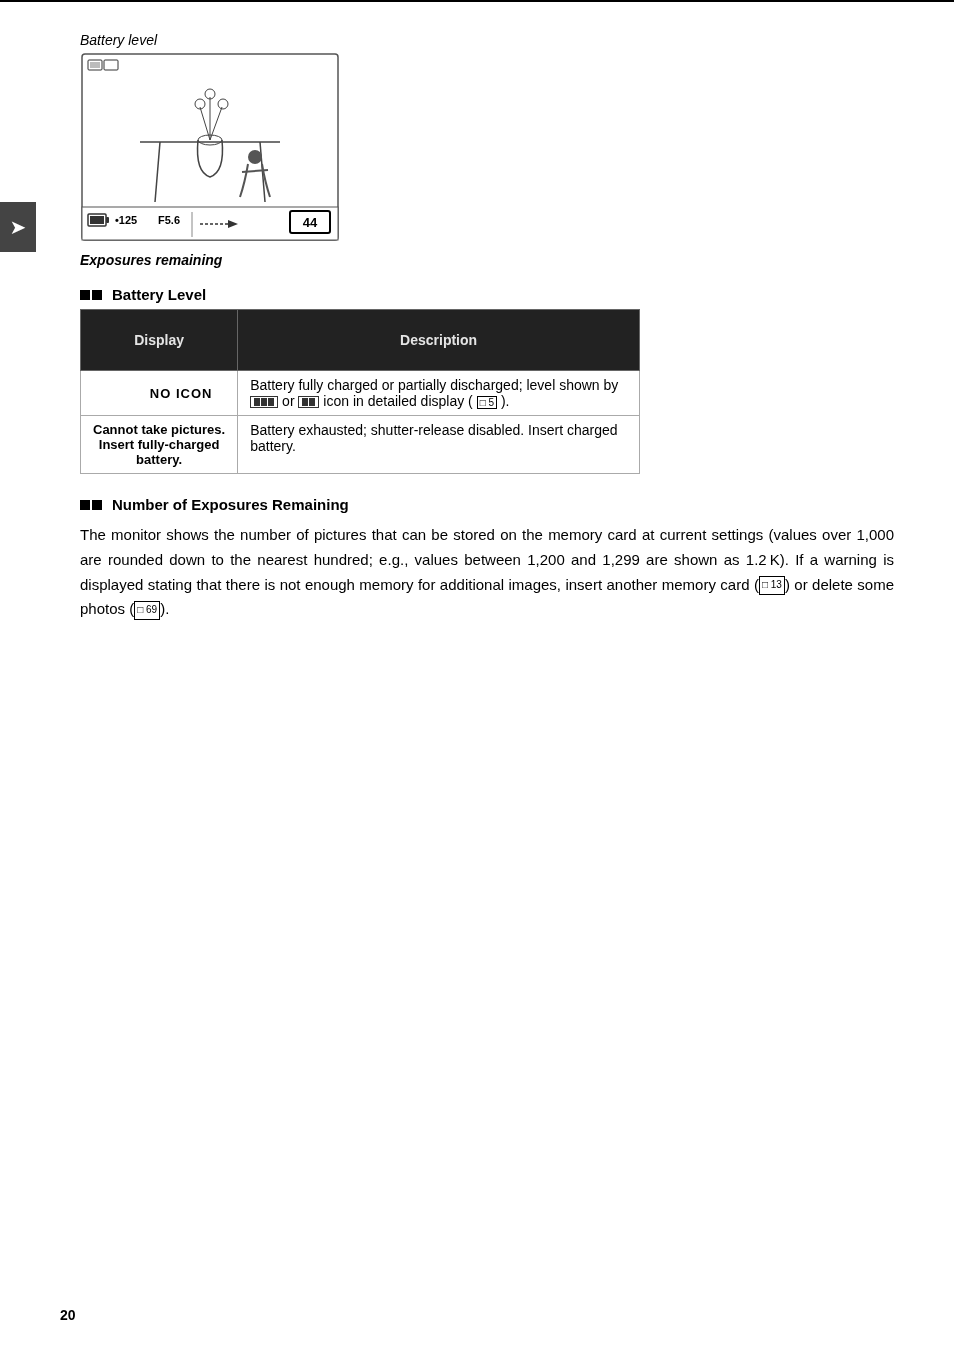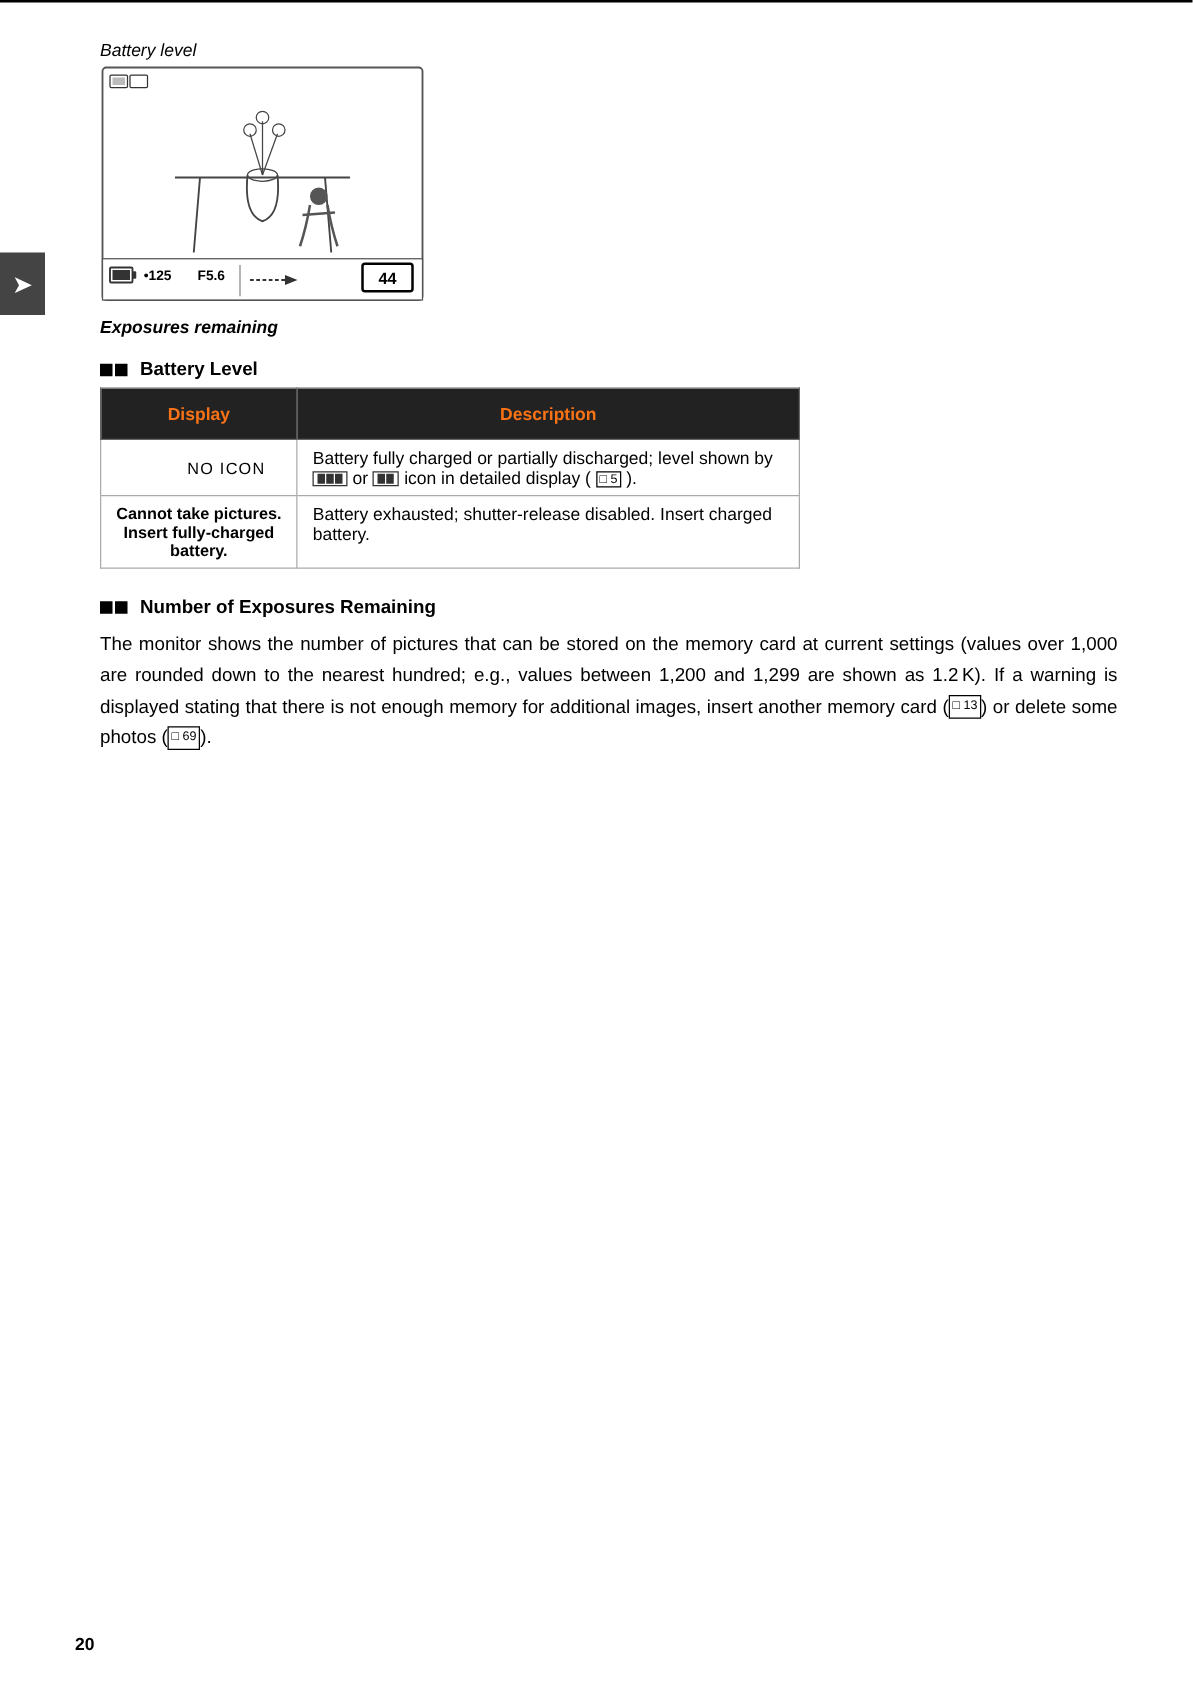--- a/index.html
+++ b/index.html
@@ -104,43 +104,43 @@
       border-collapse: collapse;
       width: 100%;
       max-width: 560px;
       font-family: Arial, Helvetica, sans-serif;
       font-size: 14px;
       margin-bottom: 22px;
     }
 
     .battery-table th {
       background: #222;
-      color: #f97316;
-      font-weight: bold;
-      padding: 12px 12px;
+      color: #e5e5e5;
+      font-weight: bold;
+      padding: 22px 12px;
       border: 1px solid #666;
       text-align: center;
     }
 
     .battery-table td {
       border: 1px solid #aaa;
       padding: 6px 12px;
       vertical-align: top;
     }
 
     .battery-table td.icon-cell {
       text-align: center;
       vertical-align: middle;
       white-space: nowrap;
       width: 130px;
     }
 
     .no-icon-text {
       font-size: 13px;
-      font-weight: normal;
+      font-weight: bold;
       letter-spacing: 1px;
       margin-left: 44px;
     }
 
     
     .low-battery-container {
       display: flex;
       align-items: center;
       gap: 3px;
       justify-content: center;

